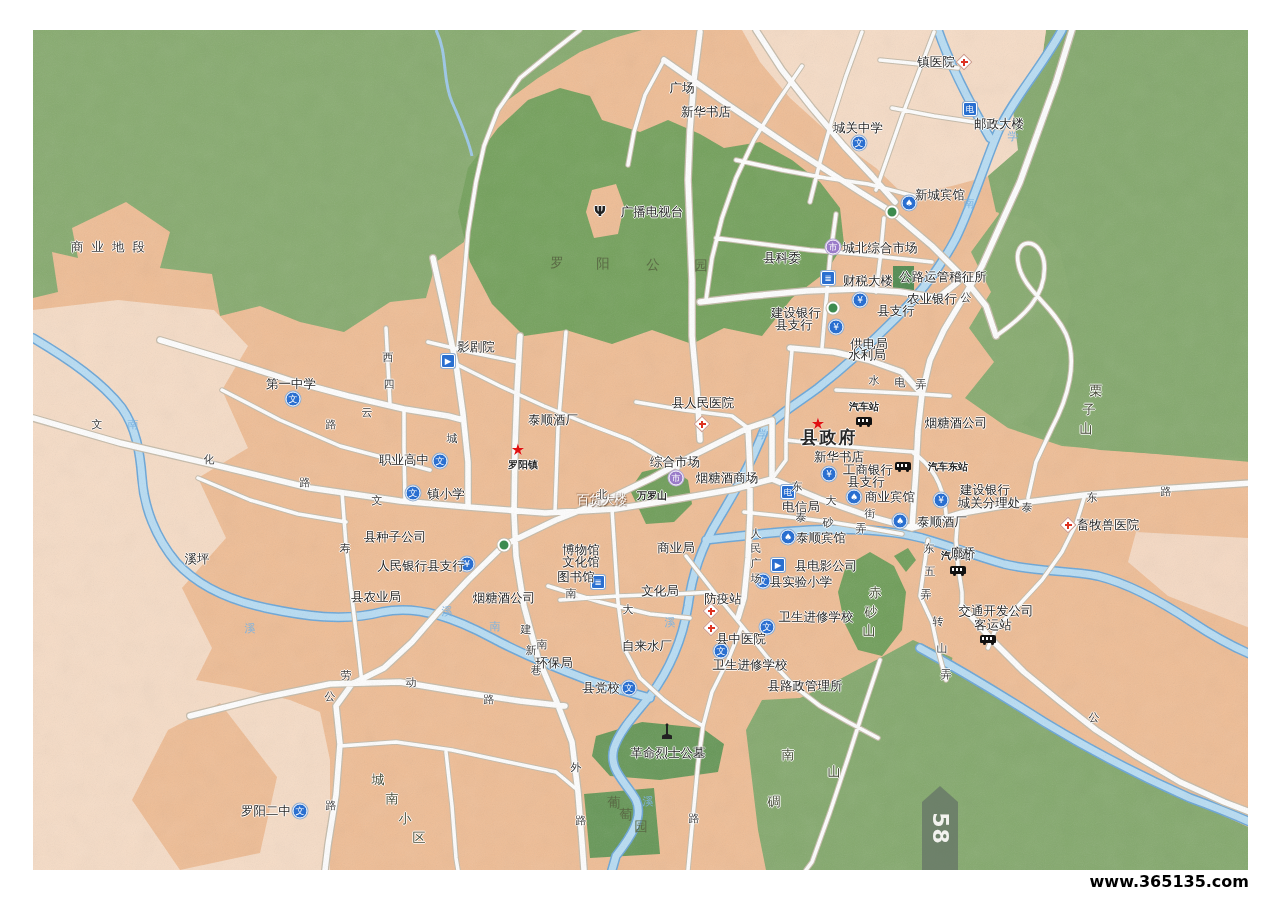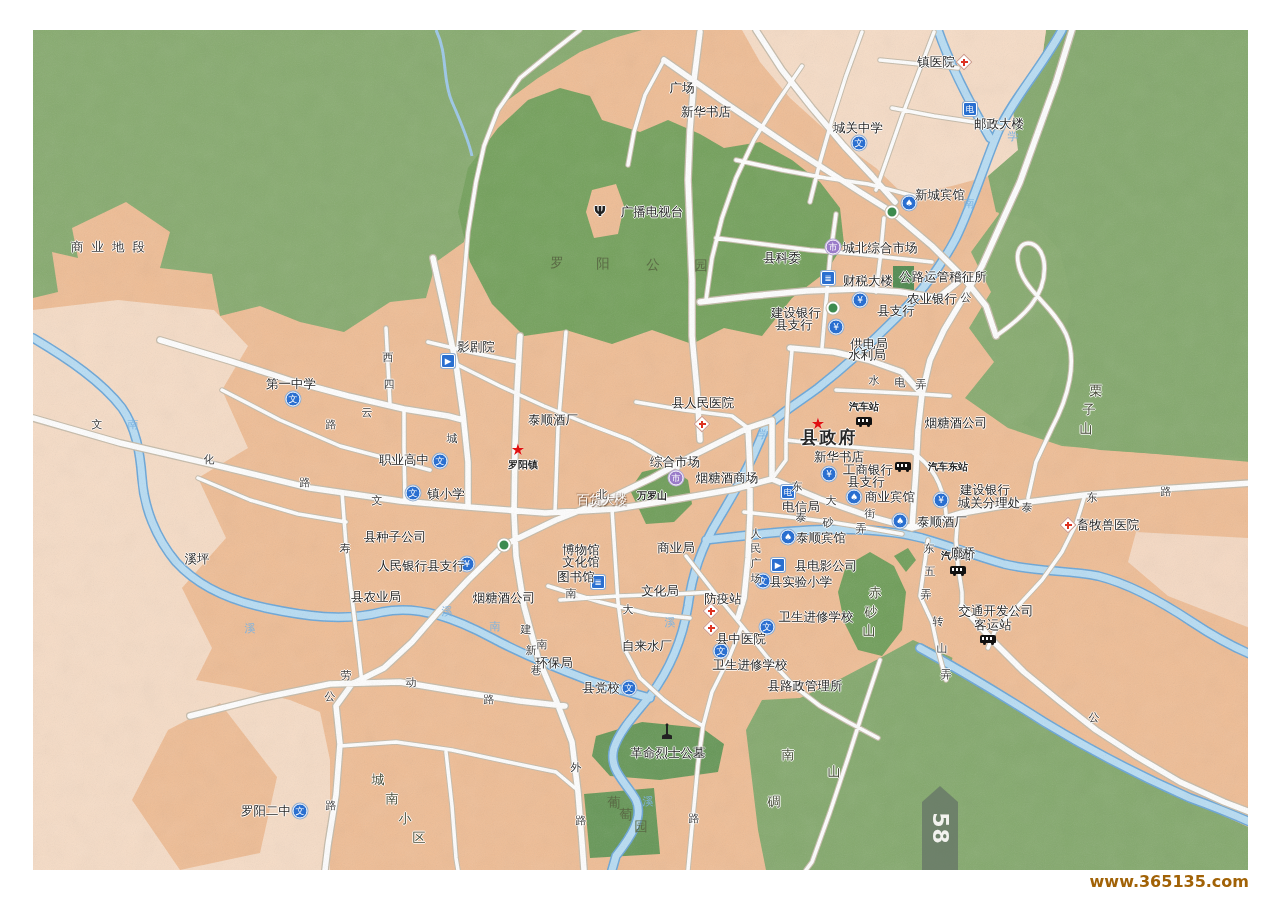--- a/index.html
+++ b/index.html
@@ -48,21 +48,21 @@
       background:linear-gradient(180deg,#c49fca,#ead8ee 48%,#c7a2cd);
       display:flex;align-items:center;justify-content:center;}
   #title-box span{font-family:"DejaVu Serif","Liberation Serif",serif;font-weight:bold;
       font-size:40px;color:#161616;letter-spacing:14px;margin-right:-14px;}
   #page-num{position:absolute;left:922px;top:786px;width:36px;height:84px;z-index:35;
       background:rgba(104,120,104,.82);
       clip-path:polygon(50% 0,100% 19%,100% 100%,0 100%,0 19%);
       display:flex;align-items:center;justify-content:center;}
   #page-num span{color:#f2f2ee;font-weight:bold;font-size:22px;transform:rotate(90deg);
       letter-spacing:1px;}
-  #watermark{position:absolute;right:30px;top:872px;font-weight:bold;font-size:16px;color:#a16207;
+  #watermark{position:absolute;right:30px;top:872px;font-weight:bold;font-size:16px;color:#000000;
       font-family:"DejaVu Sans","Liberation Sans",sans-serif;z-index:40;}
 </style>
 </head>
 <body>
 
 <div id="page">
 
   <svg id="map-svg" width="1215" height="840" viewBox="33 30 1215 840">
     <defs>
       <filter id="grain">

